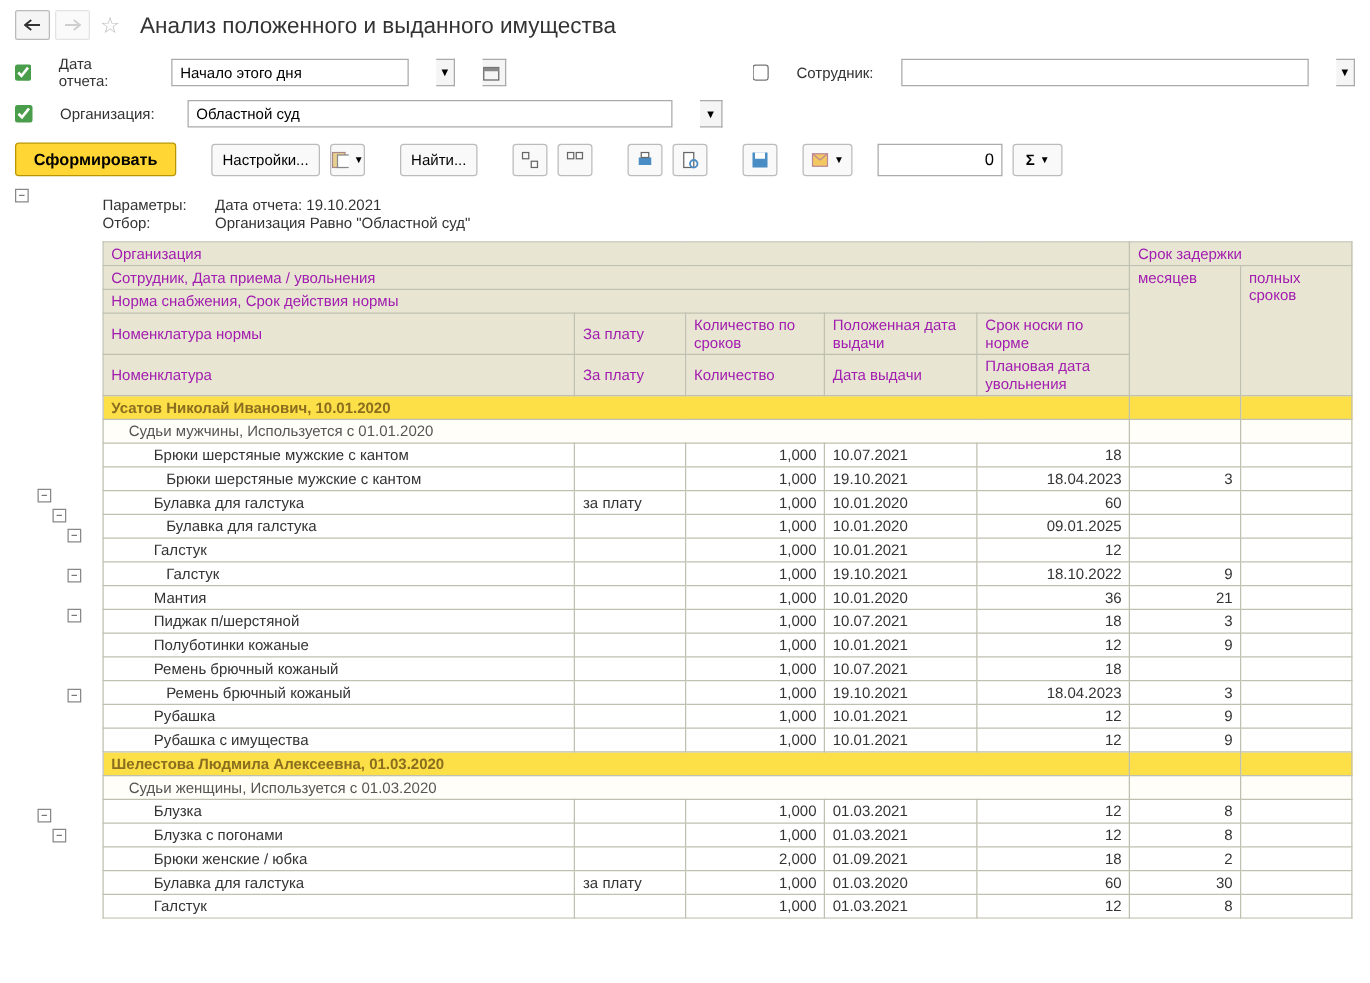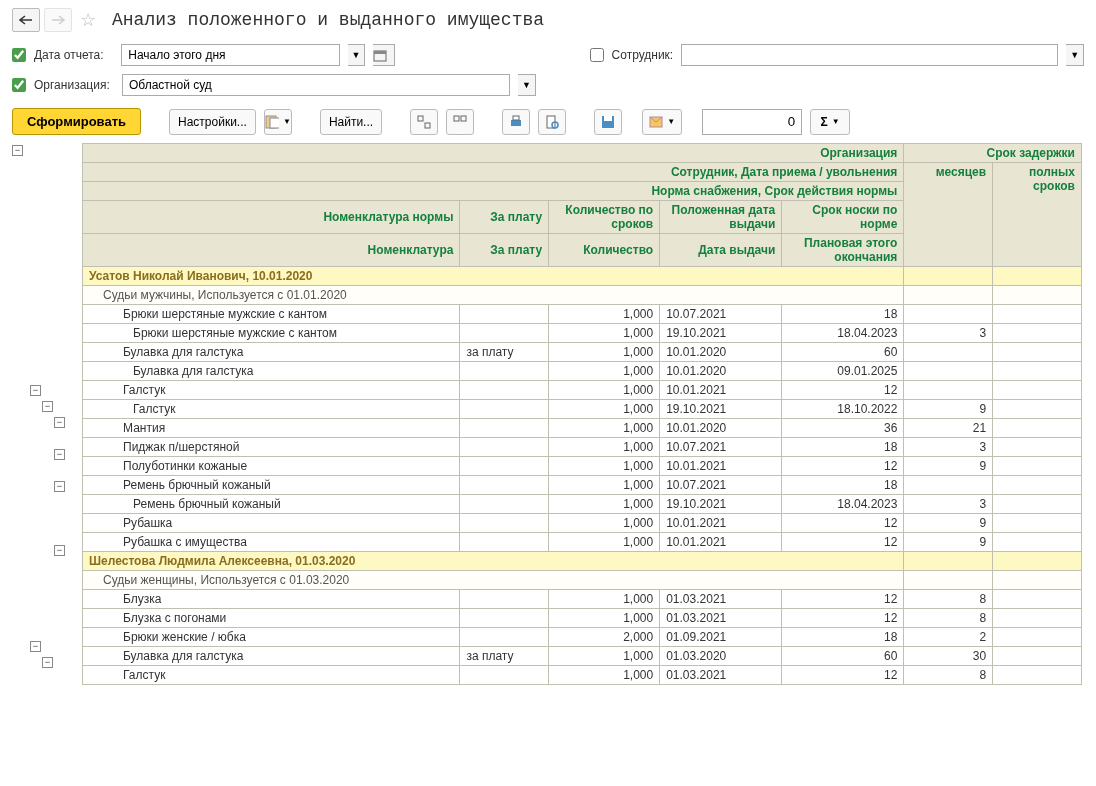--- a/index.html
+++ b/index.html
@@ -1,42 +1,42 @@
 <!DOCTYPE html>
 <html><head>
 <meta charset="utf-8">
 <style>
 * { box-sizing: border-box; margin: 0; padding: 0; }
 body { font-family: Arial, sans-serif; font-size: 12px; background: #fff; color: #333; width: 1096px; }
 .toolbar-top { display: flex; align-items: center; padding: 8px 12px; gap: 4px; }
 .nav-btn { width: 28px; height: 24px; border: 1px solid #bbb; background: #f5f5f5; cursor: pointer; display: flex; align-items: center; justify-content: center; border-radius: 2px; }
 .star-btn { width: 24px; height: 24px; border: none; background: none; cursor: pointer; font-size: 18px; color: #bbb; }
-.title { font-size: 18px; margin-left: 8px; font-family: Liberation Mono, monospace; }
-.params { display: flex; align-items: center; padding: 4px 12px; gap: 8px; }
+.title { font-size: 18px; margin-left: 8px; }
+.params { display: flex; align-items: center; padding: 4px 12px; gap: 22px; }
 .chk { width: 14px; height: 14px; accent-color: #4a9d4a; }
 .lbl { font-size: 12px; }
 .sel-field { border: 1px solid #aaa; padding: 3px 6px; background: #fff; font-size: 12px; height: 22px; }
 .drop-btn { width: 18px; height: 22px; border: 1px solid #aaa; border-left: none; background: #f5f5f5; cursor: pointer; font-size: 9px; }
 .cal-btn { width: 22px; height: 22px; border: 1px solid #aaa; border-left: none; background: #f5f5f5; cursor: pointer; }
 .toolbar2 { display: flex; align-items: center; padding: 8px 12px; gap: 8px; }
 .main-btn { background: #ffd633; border: 1px solid #b89600; padding: 5px 14px; font-size: 13px; font-weight: bold; cursor: pointer; border-radius: 3px; }
 .tbtn { height: 26px; border: 1px solid #bbb; background: #f9f9f9; cursor: pointer; border-radius: 3px; padding: 0 8px; font-size: 12px; display: flex; align-items: center; gap: 4px; }
 .tbtn-icon { width: 28px; padding: 0; justify-content: center; }
 .num-input { width: 100px; height: 26px; border: 1px solid #aaa; text-align: right; padding: 0 6px; }
 .report { padding: 0 12px; position: relative; }
 .collapse-col { position: absolute; left: 12px; top: 0; width: 14px; }
 .col-box { width: 11px; height: 11px; border: 1px solid #888; background: #fff; font-size: 9px; line-height: 9px; text-align: center; cursor: pointer; position: absolute; }
 .report-body { margin-left: 70px; }
 .params-block { padding: 8px 0; font-size: 12px; }
 .params-block div { display: flex; }
 .params-block .pl { width: 90px; }
 .tbl { border-collapse: collapse; width: 1000px; font-size: 12px; }
 .tbl td { border: 1px solid #c0c0b0; padding: 2px 6px; }
-.hdr td { background: #e8e6d3; font-weight: bold; color: #15803d; text-align: right; }
-.emp-row td { background: #fef9c3; font-weight: bold; color: #8a6d1e; }
+.hdr td { background: #e8e6d3; font-weight: normal; color: #a21caf; }
+.emp-row td { background: #fde047; font-weight: bold; color: #8a6d1e; }
 .norm-row td { background: #fffef8; color: #555; }
 .data-row td { background: #fff; }
 .sub-row td { background: #fff; }
 .num { text-align: right; }
 .indent1 { padding-left: 20px !important; }
 .indent2 { padding-left: 40px !important; }
 .indent3 { padding-left: 50px !important; }
 svg { display: block; }
 </style>
 </head>
@@ -156,20 +156,30 @@
     <div class="col-box" style="top:242px;left:6px">−</div>
     <div class="col-box" style="top:258px;left:18px">−</div>
     <div class="col-box" style="top:274px;left:30px">−</div>
     <div class="col-box" style="top:306px;left:30px">−</div>
     <div class="col-box" style="top:338px;left:30px">−</div>
     <div class="col-box" style="top:402px;left:30px">−</div>
     <div class="col-box" style="top:498px;left:6px">−</div>
     <div class="col-box" style="top:514px;left:18px">−</div>
   </div>
   <div class="report-body">
+    <div class="params-block">
+      <div>
+          <span class="pl">Параметры:</span>
+          <span>Дата отчета: 19.10.2021</span>
+        </div>
+      <div>
+          <span class="pl">Отбор:</span>
+          <span>Организация Равно "Областной суд"</span>
+        </div>
+    </div>
     <table class="tbl">
       <tbody>
           <tr class="hdr">
             <td colspan="5">Организация</td>
             <td colspan="2">Срок задержки</td>
           </tr>
       <tr class="hdr">
             <td colspan="5">Сотрудник, Дата приема / увольнения</td>
             <td rowspan="4" style="width:80px;vertical-align:top">месяцев</td>
             <td rowspan="4" style="width:80px;vertical-align:top">полных сроков</td>
@@ -182,21 +192,21 @@
             <td style="width:80px">За плату</td>
             <td style="width:100px">Количество по сроков</td>
             <td style="width:110px">Положенная дата выдачи</td>
             <td style="width:110px">Срок носки по норме</td>
           </tr>
       <tr class="hdr">
             <td>Номенклатура</td>
             <td>За плату</td>
             <td>Количество</td>
             <td>Дата выдачи</td>
-            <td>Плановая этого окончания</td>
+            <td>Плановая дата увольнения</td>
           </tr>
       </tbody>
         <tbody id="rows">
           <tr class="emp-row">
             <td colspan="5">Усатов Николай Иванович, 10.01.2020</td>
             <td></td>
             <td></td>
           </tr>
           <tr class="norm-row">
             <td colspan="5" class="indent1">Судьи мужчины, Используется с 01.01.2020</td>

